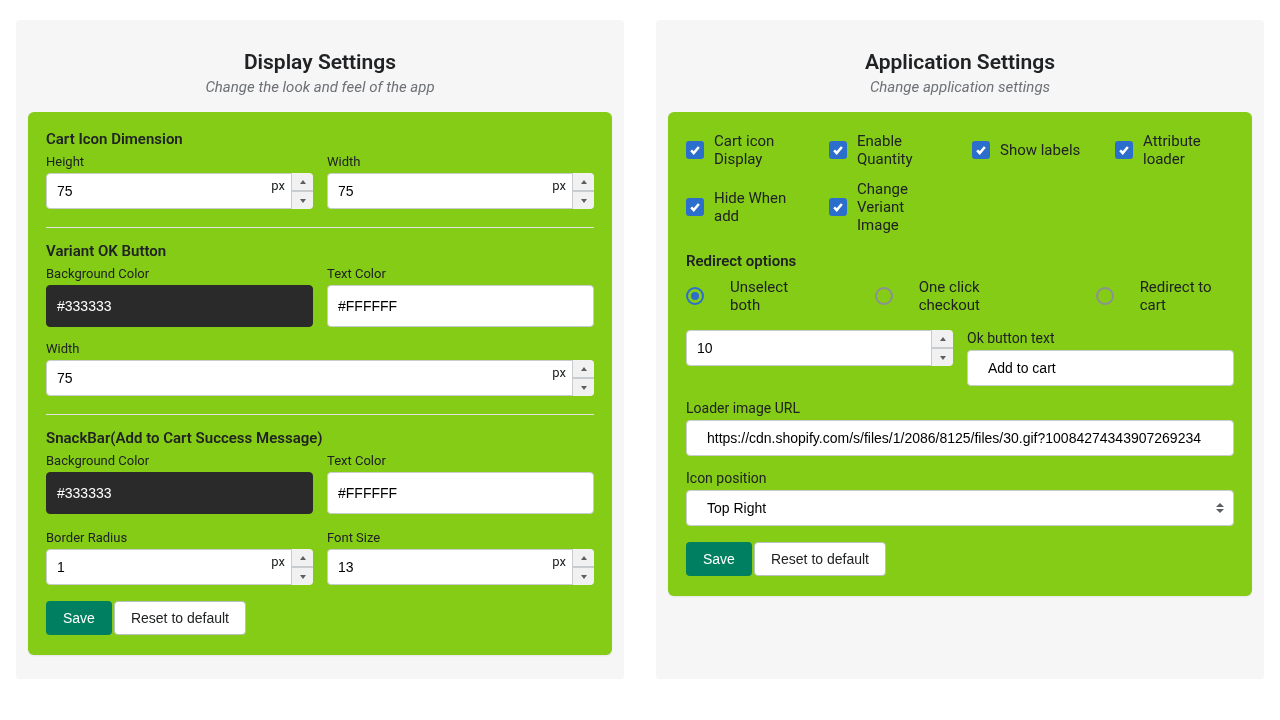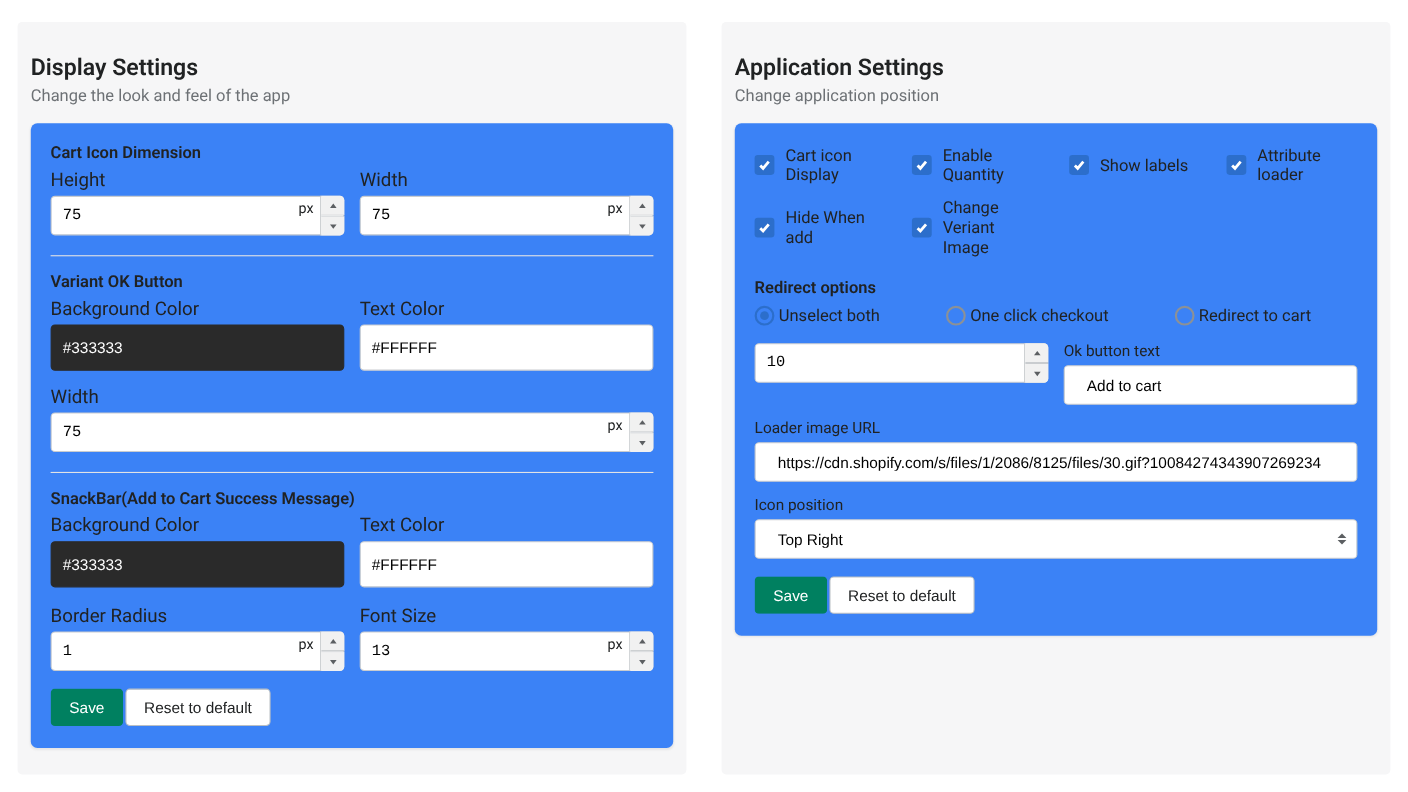--- a/index.html
+++ b/index.html
@@ -11,51 +11,53 @@
     gap: 32px;
     padding: 20px 16px;
   }
   .panel {
     flex: 1 1 0;
     background: #f6f6f7;
     border-radius: 4px;
     padding: 24px 12px 24px 12px;
   }
   .panel-header {
+    text-align: center;
     margin-bottom: 16px;
   }
   .panel-title {
     font-size: 21px;
     font-weight: 600;
     margin: 6px 0 4px 0;
   }
   .panel-subtitle {
     font-size: 15px;
     color: #6d7175;
     margin: 0 0 10px 0;
+    font-style: italic;
   }
   .card {
-    background: #3b82f6;
+    background: #84cc16;
     border-radius: 6px;
     padding: 18px 18px 20px 18px;
     box-shadow: 0 1px 2px rgba(0,0,0,.07);
   }
 
   .section-title {
     font-size: 15px;
     font-weight: 600;
     margin: 0 0 4px 0;
   }
   .section-sm-title {
     font-size: 15px;
     font-weight: 600;
     margin: 0 0 6px 0;
   }
   .field-label {
-    font-size: 17px;
+    font-size: 13px;
     color: #202223;
     margin: 2px 0 4px 0;
     display: block;
   }
 
   .row2 {
     display: flex;
     gap: 14px;
   }
   .row2 > * { flex: 1 1 0; }
@@ -72,21 +74,20 @@
     display: flex;
     align-items: stretch;
   }
   .num-input {
     width: 100%;
     border: 1px solid #c9cccf;
     border-radius: 4px;
     padding: 8px 52px 8px 10px;
     font-size: 14px;
     height: 36px;
-    font-family: Liberation Mono, monospace;
   }
   .num-unit {
     position: absolute;
     right: 28px;
     top: 0;
     bottom: 12px;
     display: flex;
     align-items: center;
     font-size: 13px;
     color: #202223;
@@ -188,21 +189,21 @@
 
   
   .radio-row {
     display: flex;
     gap: 60px;
     margin: 8px 0 16px 0;
   }
   .radio-item {
     display: flex;
     align-items: center;
-    gap: 4px;
+    gap: 26px;
     font-size: 15px;
     cursor: pointer;
   }
   .radio-dot {
     width: 18px; height: 18px;
     border-radius: 50%;
     border: 2px solid #8c9196;
     display: inline-flex;
     align-items: center;
     justify-content: center;
@@ -381,21 +382,21 @@
       <div class="btn-row">
         <button class="btn btn-primary">Save</button>
         <button class="btn btn-secondary">Reset to default</button>
       </div>
     </div>
   </div>
 
   <div class="panel">
     <div class="panel-header">
       <div class="panel-title">Application Settings</div>
-      <div class="panel-subtitle">Change application position</div>
+      <div class="panel-subtitle">Change application settings</div>
     </div>
     <div class="card">
 
       <div class="check-grid">
         <label class="check-item">
           <span class="cbox">
               <svg viewBox="0 0 14 14">
                 <polyline points="2.5 7.5 5.5 10.5 11.5 3.5"></polyline>
               </svg>
             </span>

